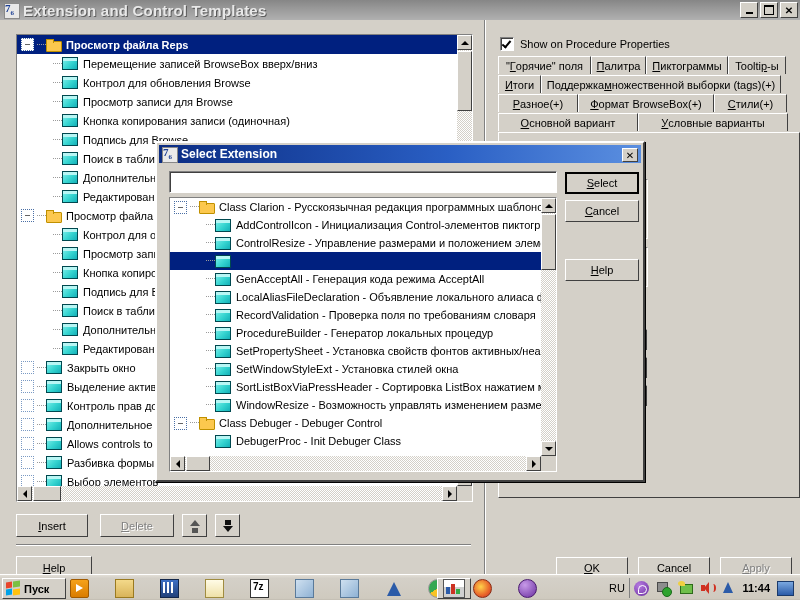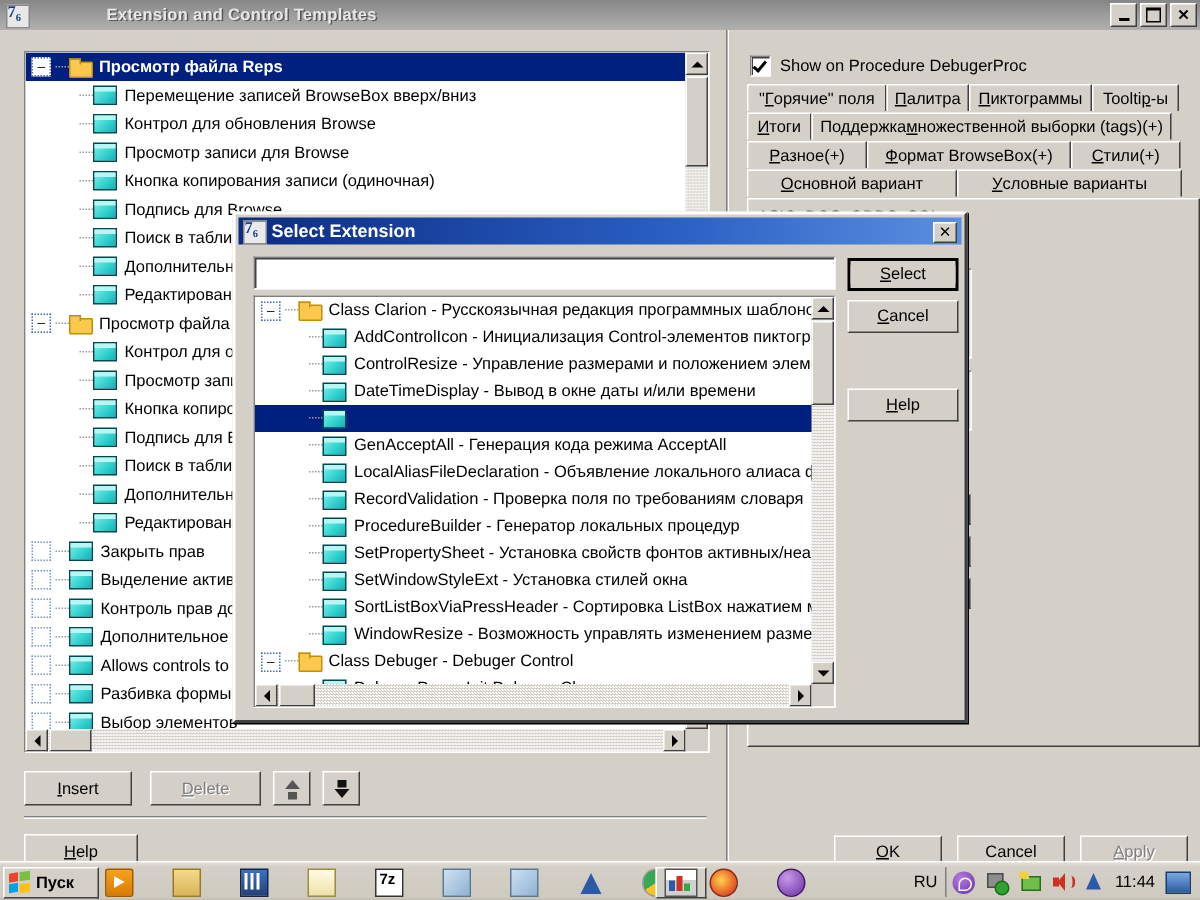--- a/index.html
+++ b/index.html
@@ -16,22 +16,22 @@
   .win-title{
     position:absolute;left:0;top:0;width:800px;height:20px;
     background:linear-gradient(to bottom,#868686 0%,#9a9a9a 45%,#b0b0b0 100%);
     display:flex;align-items:center;
   }
   .win-ico{width:16px;height:16px;margin-left:3px;margin-right:4px;position:relative;flex:0 0 auto;}
   .win-ico .b{position:absolute;left:1px;top:1px;width:14px;height:14px;
     background:#e8e8e8;border:1px solid #8a8a8a;}
   .win-ico .t{position:absolute;left:2px;top:0px;color:#1c3f94;font-weight:bold;font-size:11px;
     font-family:"Liberation Serif",serif;}
-  .win-title-text{color:#e8e8e8;font-weight:bold;font-size:11px;
-    text-shadow:1px 1px 0 rgba(0,0,0,.45);letter-spacing:.2px;margin-left:48px;}
+  .win-title-text{color:#e8e8e8;font-weight:bold;font-size:15px;
+    text-shadow:1px 1px 0 rgba(0,0,0,.45);letter-spacing:.2px;}
   .win-btns{position:absolute;right:2px;top:2px;display:flex;gap:2px;}
   .wbtn{width:16px;height:14px;background:#d4d0c8;
     border-top:1px solid #ffffff;border-left:1px solid #ffffff;
     border-right:1px solid #404040;border-bottom:1px solid #404040;
     display:flex;align-items:center;justify-content:center;
     font-size:9px;line-height:9px;color:#000;font-family:"Liberation Sans",sans-serif;}
   .wbtn span{display:block;}
   .wbtn.min span{width:7px;height:2px;background:#000;margin-top:5px;}
   .wbtn.max span{width:8px;height:7px;border:1px solid #000;border-top-width:2px;}
   .wbtn.cls{font-weight:bold;font-size:10px;}
@@ -182,21 +182,21 @@
     border-top:1px solid #ffffff;}
   .start{position:absolute;left:2px;top:3px;width:64px;height:21px;background:#d4d0c8;
     border-top:1px solid #ffffff;border-left:1px solid #ffffff;
     border-right:1px solid #404040;border-bottom:1px solid #404040;
     box-sizing:border-box;display:flex;align-items:center;gap:3px;padding-left:3px;}
   .start .lbl2{font-size:11px;font-weight:bold;color:#000;}
   .qlaunch{position:absolute;top:4px;display:flex;align-items:center;gap:26px;}
   .qi{width:18px;height:18px;position:relative;flex:0 0 auto;}
   .tray{position:absolute;right:2px;top:3px;height:20px;display:flex;align-items:center;gap:7px;
     padding:0 4px;border-left:1px solid #808080;}
-  .clock{font-size:11px;color:#000;}
+  .clock{font-size:11px;color:#000;font-weight:bold;}
   .lang{position:absolute;right:175px;top:7px;font-size:11px;color:#000;}
   .tb-task{position:absolute;top:3px;height:21px;background:#d4d0c8;
     border-top:1px solid #ffffff;border-left:1px solid #ffffff;
     border-right:1px solid #404040;border-bottom:1px solid #404040;
     box-sizing:border-box;display:flex;align-items:center;justify-content:center;}
 </style>
 </head>
 <body>
 
 <div class="app">
@@ -375,21 +375,21 @@
             <div class="ctlicon"></div>
             <span class="lbl">Редактирование по месту</span>
           </div>
           <div class="row">
             <div style="width: 0px; flex: 0 0 auto;"></div>
             <div class="exp empty"></div>
             <div class="dots">
               <i></i>
             </div>
             <div class="ctlicon"></div>
-            <span class="lbl">Закрыть прав</span>
+            <span class="lbl">Закрыть окно</span>
           </div>
           <div class="row">
             <div style="width: 0px; flex: 0 0 auto;"></div>
             <div class="exp empty"></div>
             <div class="dots">
               <i></i>
             </div>
             <div class="ctlicon"></div>
             <span class="lbl">Выделение активного поля</span>
           </div>
@@ -457,21 +457,21 @@
             <div class="arr rt"></div>
           </div>
       </div>
       <div class="sb-corner"></div>
     </div>
 
     <div class="rpanel">
 
       <div class="chk-row">
         <div class="chkbox on"></div>
-        <div class="chk-lbl">Show on Procedure DebugerProc</div>
+        <div class="chk-lbl">Show on Procedure Properties</div>
       </div>
 
       <div class="tabrows" id="tab-rows">
           <div class="tabrow">
             <div class="tab" style="width: 93px;">"<u>Г</u>орячие" поля</div>
             <div class="tab" style="width: 55px;"><u>П</u>алитра</div>
             <div class="tab" style="width: 82px;"><u>П</u>иктограммы</div>
             <div class="tab" style="width: 58px;">Toolti<u>p</u>-ы</div>
           </div>
           <div class="tabrow">
@@ -585,29 +585,20 @@
           </div>
           <div class="drow">
             <div style="width: 18px; flex: 0 0 auto;"></div>
             <div style="width: 14px; flex: 0 0 auto;"></div>
             <div class="dots">
               <i></i>
             </div>
             <div class="ctlicon"></div>
             <span class="lbl">ControlResize - Управление размерами и положением элементов</span>
           </div>
-          <div class="drow">
-            <div style="width: 18px; flex: 0 0 auto;"></div>
-            <div style="width: 14px; flex: 0 0 auto;"></div>
-            <div class="dots">
-              <i></i>
-            </div>
-            <div class="ctlicon"></div>
-            <span class="lbl">DateTimeDisplay - Вывод в окне даты и/или времени</span>
-          </div>
           <div class="drow sel">
             <div style="width: 18px; flex: 0 0 auto;"></div>
             <div style="width: 14px; flex: 0 0 auto;"></div>
             <div class="dots">
               <i></i>
             </div>
             <div class="ctlicon"></div>
           </div>
           <div class="drow">
             <div style="width: 18px; flex: 0 0 auto;"></div>

